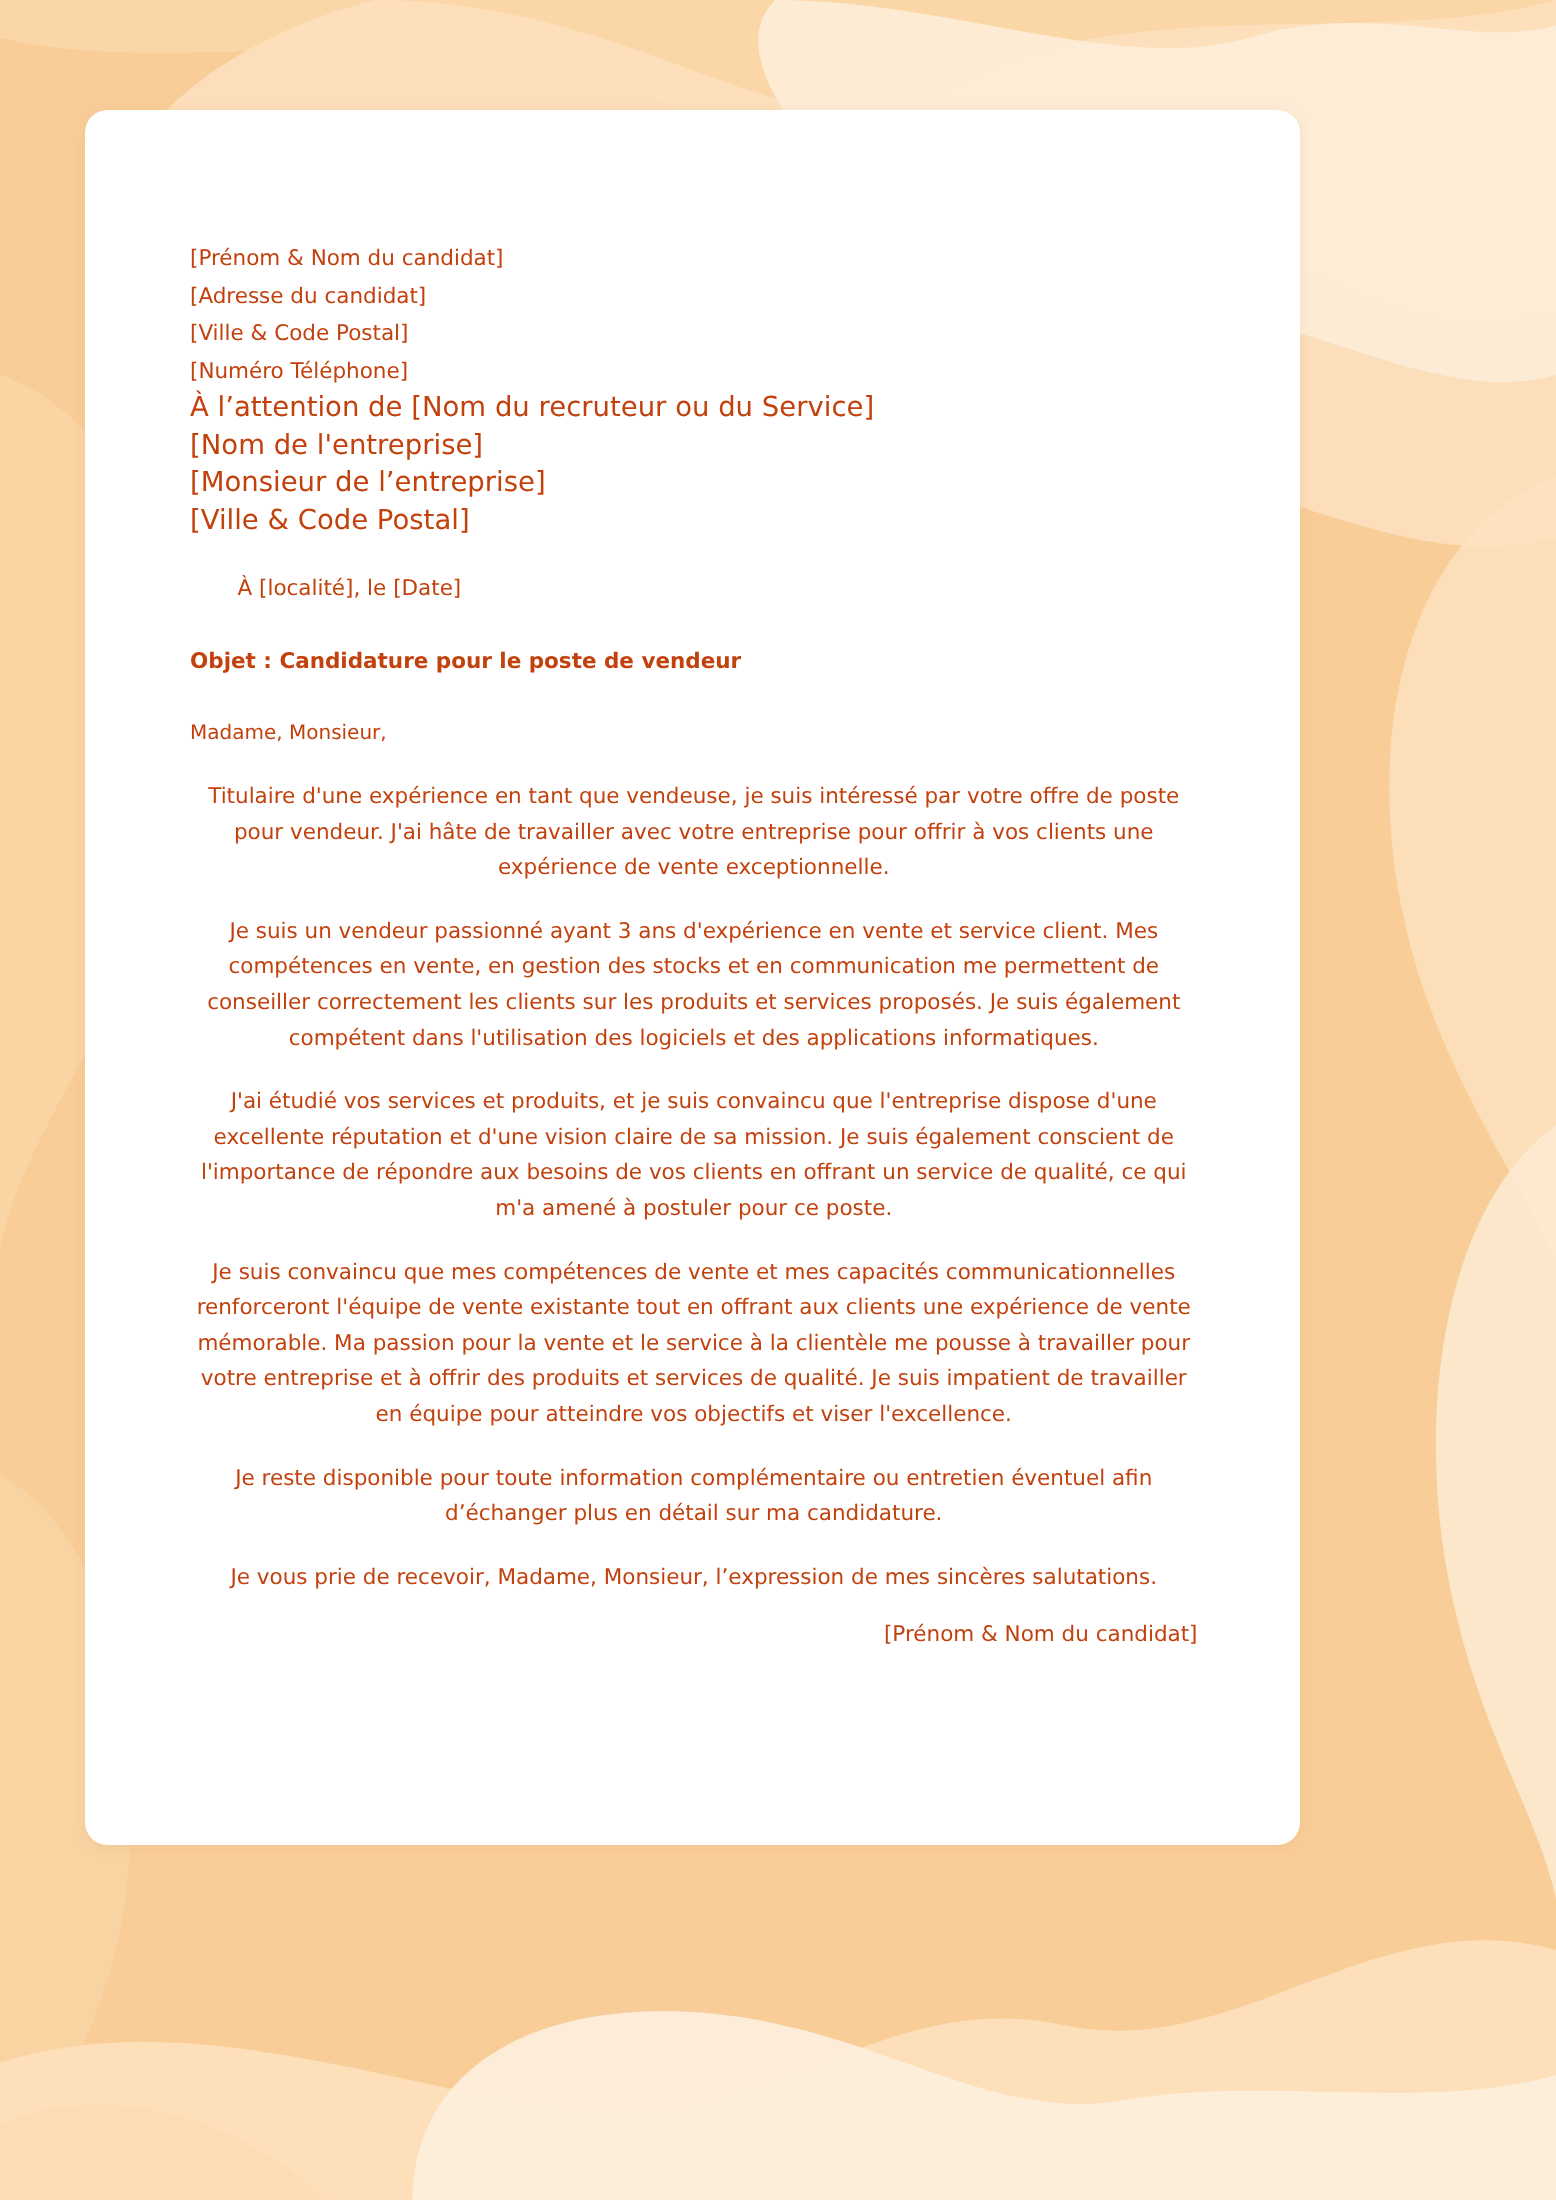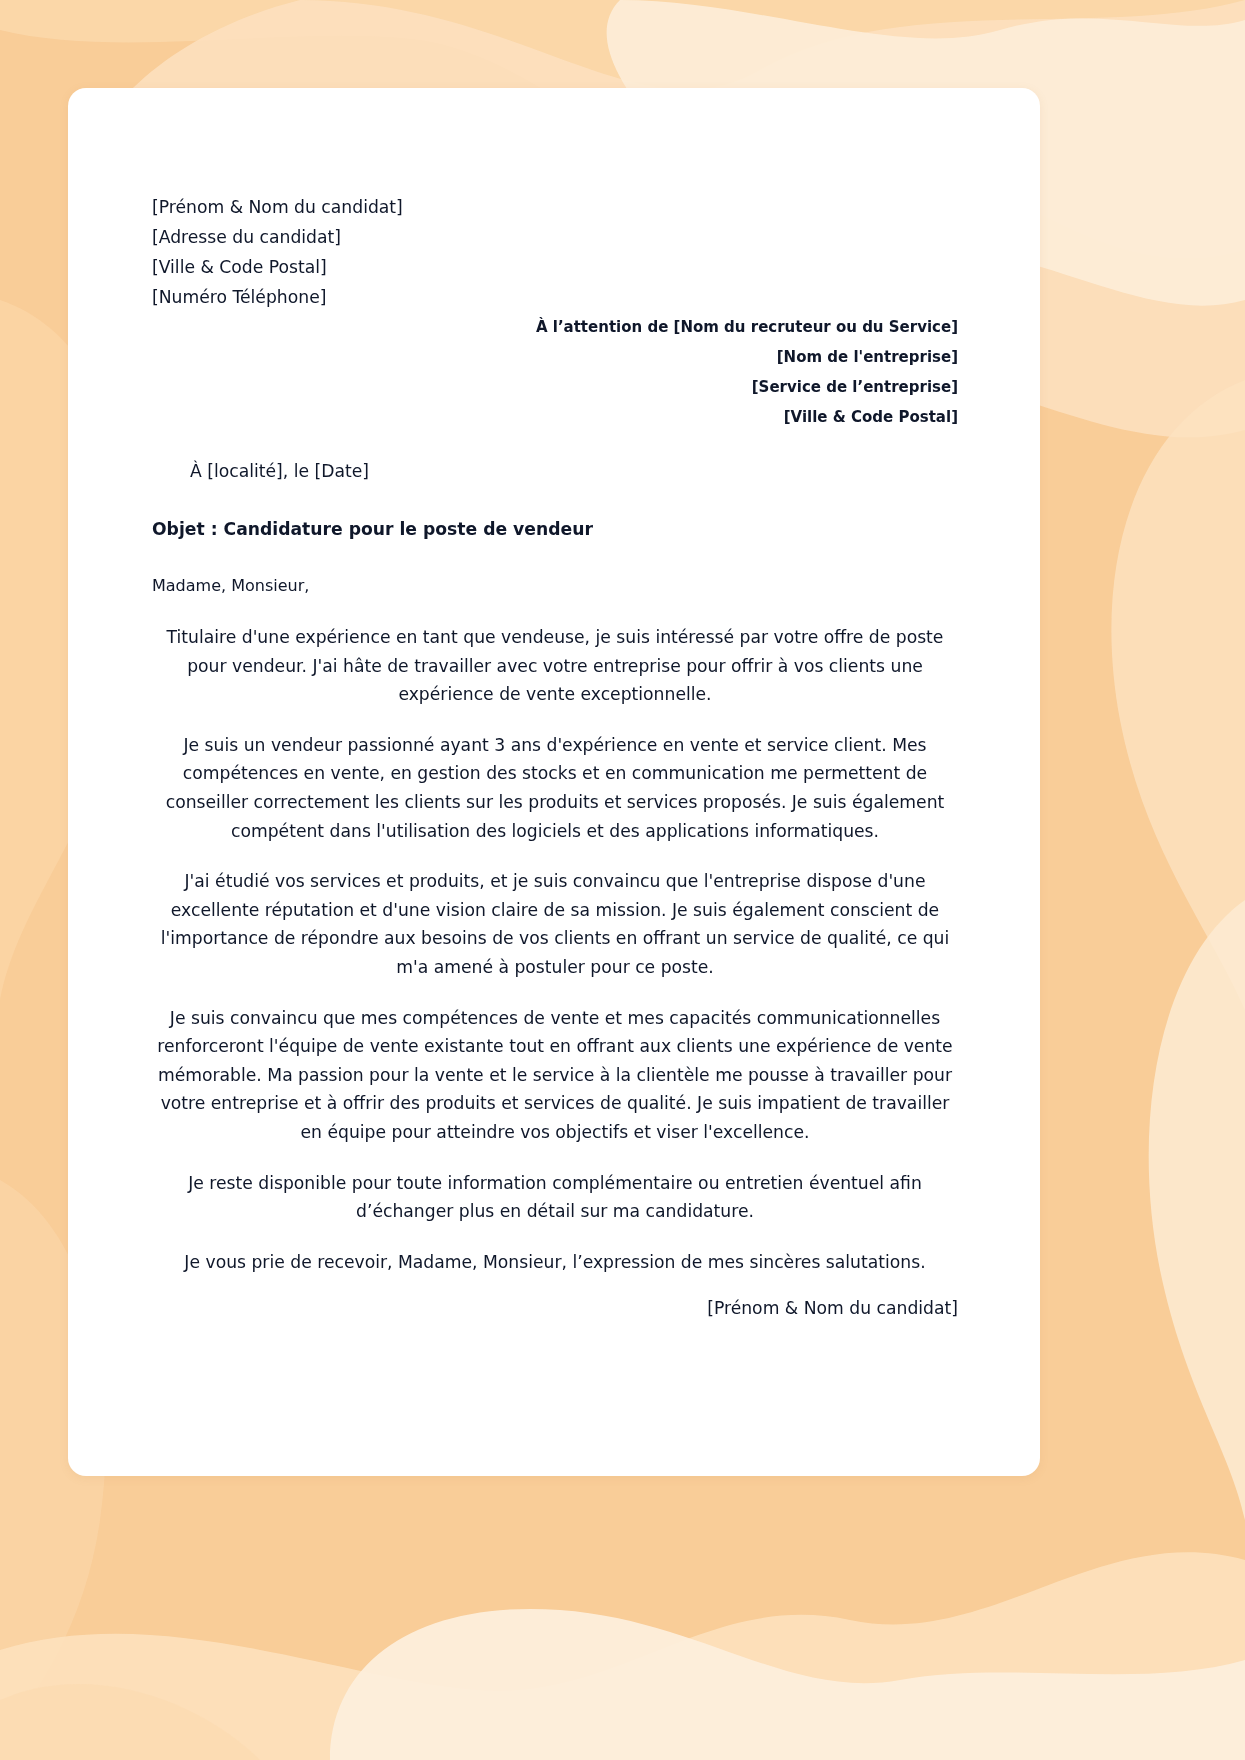--- a/index.html
+++ b/index.html
@@ -11,28 +11,28 @@
   }
   #bg{position:absolute;inset:0;width:1245px;height:1760px;}
   .page{
     position:absolute;left:68px;top:88px;width:972px;height:1388px;
     background:#ffffff;border-radius:18px;
     box-shadow:0 2px 10px rgba(180,130,70,.10);
     overflow:hidden;
   }
   .content{
     position:absolute;left:84px;top:104px;width:806px;
-    color:#0f172a;
+    color:#c2410c;
     font-size:17.2px;
     line-height:1.0;
   }
   .sender{line-height:30px;font-size:17.2px;}
   .sender div{white-space:nowrap;}
   .recipient{
-    text-align:right;line-height:30px;font-size:15px;margin-top:0px;font-weight:bold;
+    line-height:30px;font-size:22px;margin-top:0px;
   }
   .recipient div{white-space:nowrap;}
   .dateline{margin-top:24px;font-size:17.2px;line-height:30px;margin-left:38px;}
   .subject{margin-top:28px;font-weight:bold;font-size:17.2px;line-height:30px;}
   .salutation{margin-top:27px;font-size:16px;line-height:30px;}
   .para{margin-top:22px;font-size:17.2px;line-height:28.6px;text-align:center;}
   .signature{margin-top:16px;text-align:right;font-size:17.2px;line-height:30px;}
 </style>
 </head>
 <body>
@@ -72,21 +72,21 @@
     <div class="sender">
       <div>[Prénom &amp; Nom du candidat]</div>
       <div>[Adresse du candidat]</div>
       <div>[Ville &amp; Code Postal]</div>
       <div>[Numéro Téléphone]</div>
     </div>
 
     <div class="recipient">
       <div>À l’attention de [Nom du recruteur ou du Service]</div>
       <div>[Nom de l'entreprise]</div>
-      <div>[Service de l’entreprise]</div>
+      <div>[Monsieur de l’entreprise]</div>
       <div>[Ville &amp; Code Postal]</div>
     </div>
 
     <div class="dateline">À [localité], le [Date]</div>
 
     <div class="subject">Objet : Candidature pour le poste de vendeur</div>
 
     <div class="salutation">Madame, Monsieur,</div>
 
     <p class="para">Titulaire d'une expérience en tant que vendeuse, je suis intéressé par votre offre de poste pour vendeur. J'ai hâte de travailler avec votre entreprise pour offrir à vos clients une expérience de vente exceptionnelle.</p>

